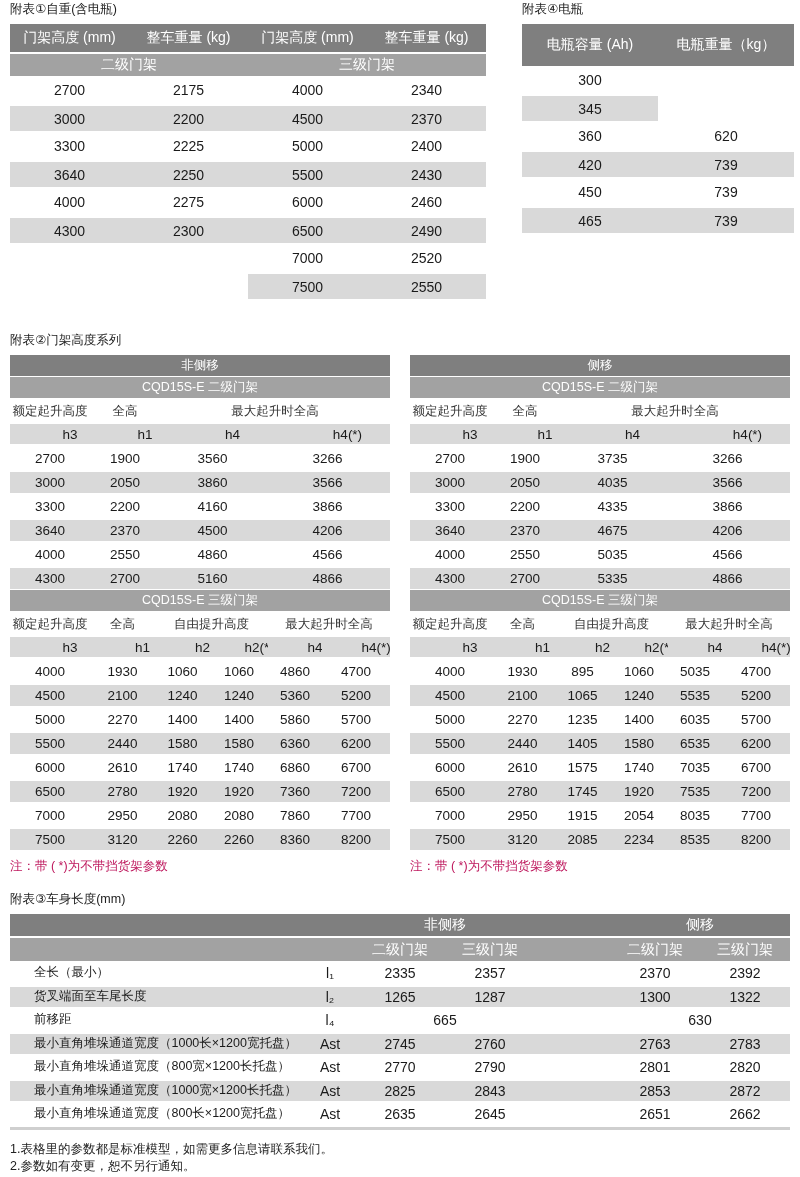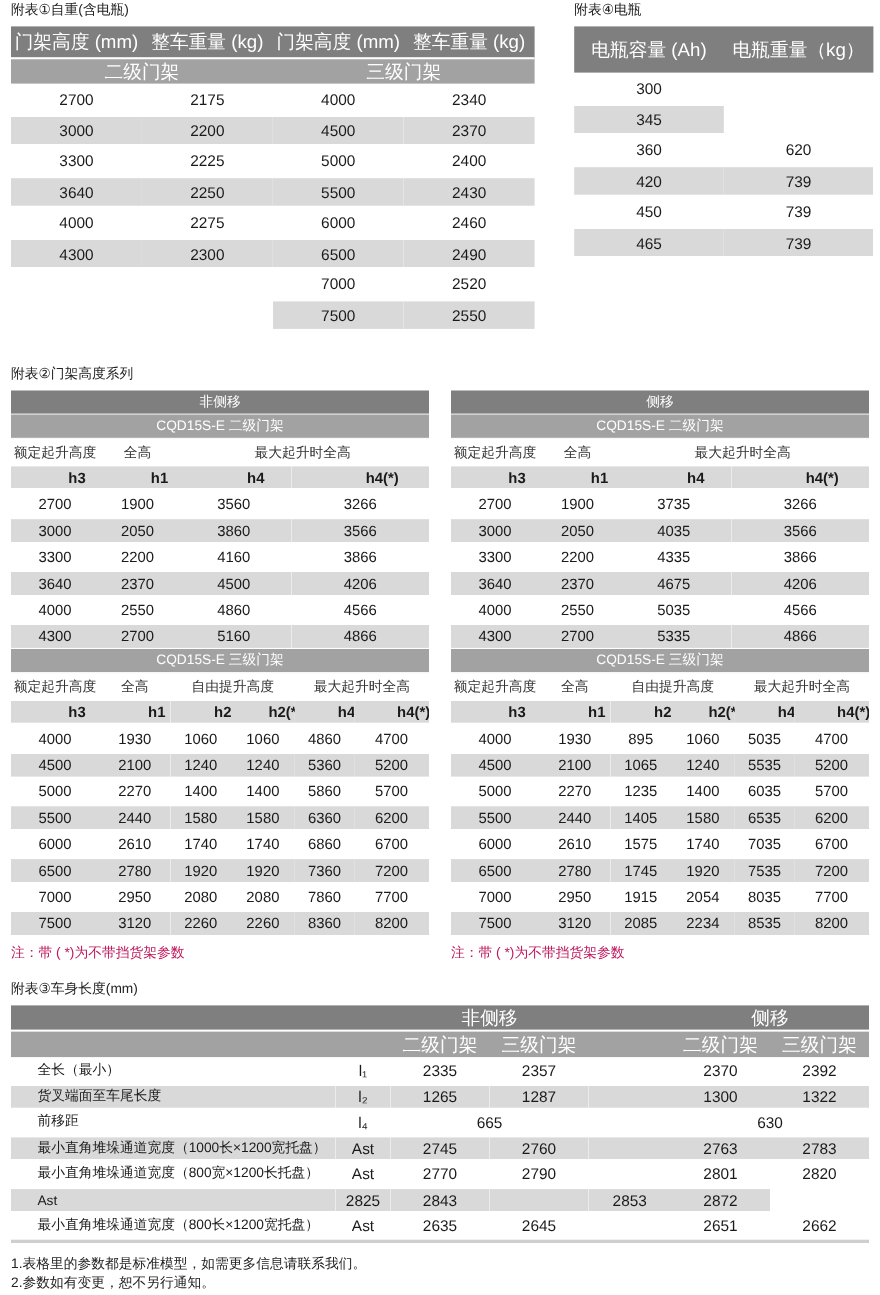--- a/index.html
+++ b/index.html
@@ -11,21 +11,21 @@
   }
   .section { position:absolute; }
   .tbl-title { font-size:12.5px; color:#222; height:14px; line-height:14px; margin-bottom:8px; font-weight:400; }
 
   .cell { display:flex; align-items:center; justify-content:center; overflow:hidden; white-space:nowrap; }
 
   
   .dark  { background:#7f7f7f; color:#fff; }
   .mid   { background:#a2a2a2; color:#fff; }
   .hrow  { display:grid; }
-  .hrow .cell { font-size:17px; color:#fff; }
+  .hrow .cell { font-size:14px; color:#fff; }
 
   
   #t1 { left:10px; top:2px; width:476px; }
   .t1 .hrow, .t1 .tbody .row { display:grid; grid-template-columns:repeat(4,1fr); }
   .t1 .hrow.h1r { height:30px; border-bottom:2px solid #fff; }
   .t1 .hrow.h2r { height:22px; }
   .t1 .hrow.h2r .cell { grid-column:span 2; }
   .t1 .tbody .row { height:28px; }
   .t1 .tbody .row .cell { font-size:14px; }
   .t1 .tbody .row:nth-child(even) .cell { background:#d9d9d9; background-clip:padding-box; border-top:2px solid #fff; border-bottom:1px solid #fff; }
@@ -40,21 +40,21 @@
   .t4 .tbody .row:nth-child(even) .cell { background:#d9d9d9; background-clip:padding-box; border-top:2px solid #fff; border-bottom:1px solid #fff; }
 
   
   #sec2 { left:10px; top:333px; width:780px; }
   #sec2 .twocol { display:flex; justify-content:space-between; }
   .t2 { width:380px; }
   .t2 .band { height:22px; display:flex; align-items:center; justify-content:center; font-size:12.5px; border-bottom:1px solid #fff; }
   .t2 .ghead { display:grid; height:25px; background:#fff; }
   .t2 .ghead .cell { font-size:12.5px; color:#333; }
   .t2 .shead { display:grid; height:22px; }
-  .t2 .shead .cell { background:#d9d9d9; font-size:13.5px; font-weight:700; border-bottom:2px solid #fff; background-clip:padding-box;padding-left:40px; }
+  .t2 .shead .cell { background:#d9d9d9; font-size:13.5px; font-weight:400; border-bottom:2px solid #fff; background-clip:padding-box;padding-left:40px; }
   .t2 .g2, .t2 .s2, .t2 .b2 .row { grid-template-columns:80px 70px 105px 125px; }
   .t2 .g2 .cell:nth-child(3) { grid-column:3/5; }
   .t2 .g3, .t2 .s3, .t2 .b3 .row { grid-template-columns:80px 65px 55px 58px 54px 68px; }
   .t2 .g3 .cell:nth-child(3) { grid-column:3/5; }
   .t2 .g3 .cell:nth-child(4) { grid-column:5/7; }
   .t2 .tbody .row { display:grid; height:24px; }
   .t2 .tbody .row .cell { font-size:13.5px; }
   .t2 .tbody .row:nth-child(even) .cell { background:#d9d9d9; background-clip:padding-box; border-top:2px solid #fff; border-bottom:1px solid #fff; }
   .t2 .note { font-size:12.5px; color:#be185d; margin-top:7px; }
 
@@ -513,20 +513,21 @@
         <div class="row">
           <div class="cell">最小直角堆垛通道宽度（800宽×1200长托盘）</div>
           <div class="cell">Ast</div>
           <div class="cell">2770</div>
           <div class="cell">2790</div>
           <div class="cell"></div>
           <div class="cell">2801</div>
           <div class="cell">2820</div>
         </div>
         <div class="row">
+          <div class="cell">最小直角堆垛通道宽度（1000宽×1200长托盘）</div>
           <div class="cell">Ast</div>
           <div class="cell">2825</div>
           <div class="cell">2843</div>
           <div class="cell"></div>
           <div class="cell">2853</div>
           <div class="cell">2872</div>
         </div>
         <div class="row">
           <div class="cell">最小直角堆垛通道宽度（800长×1200宽托盘）</div>
           <div class="cell">Ast</div>

